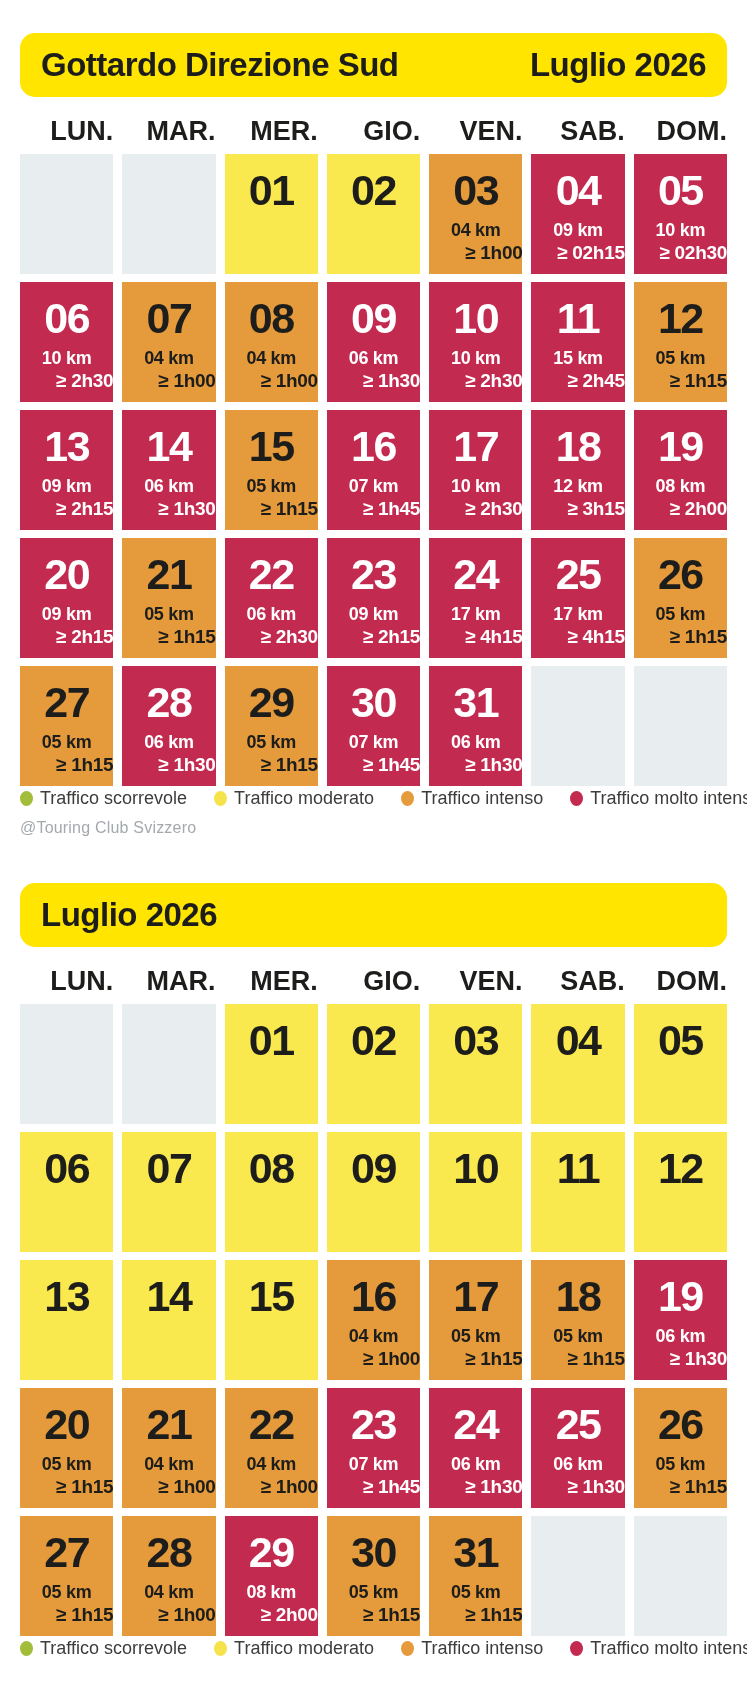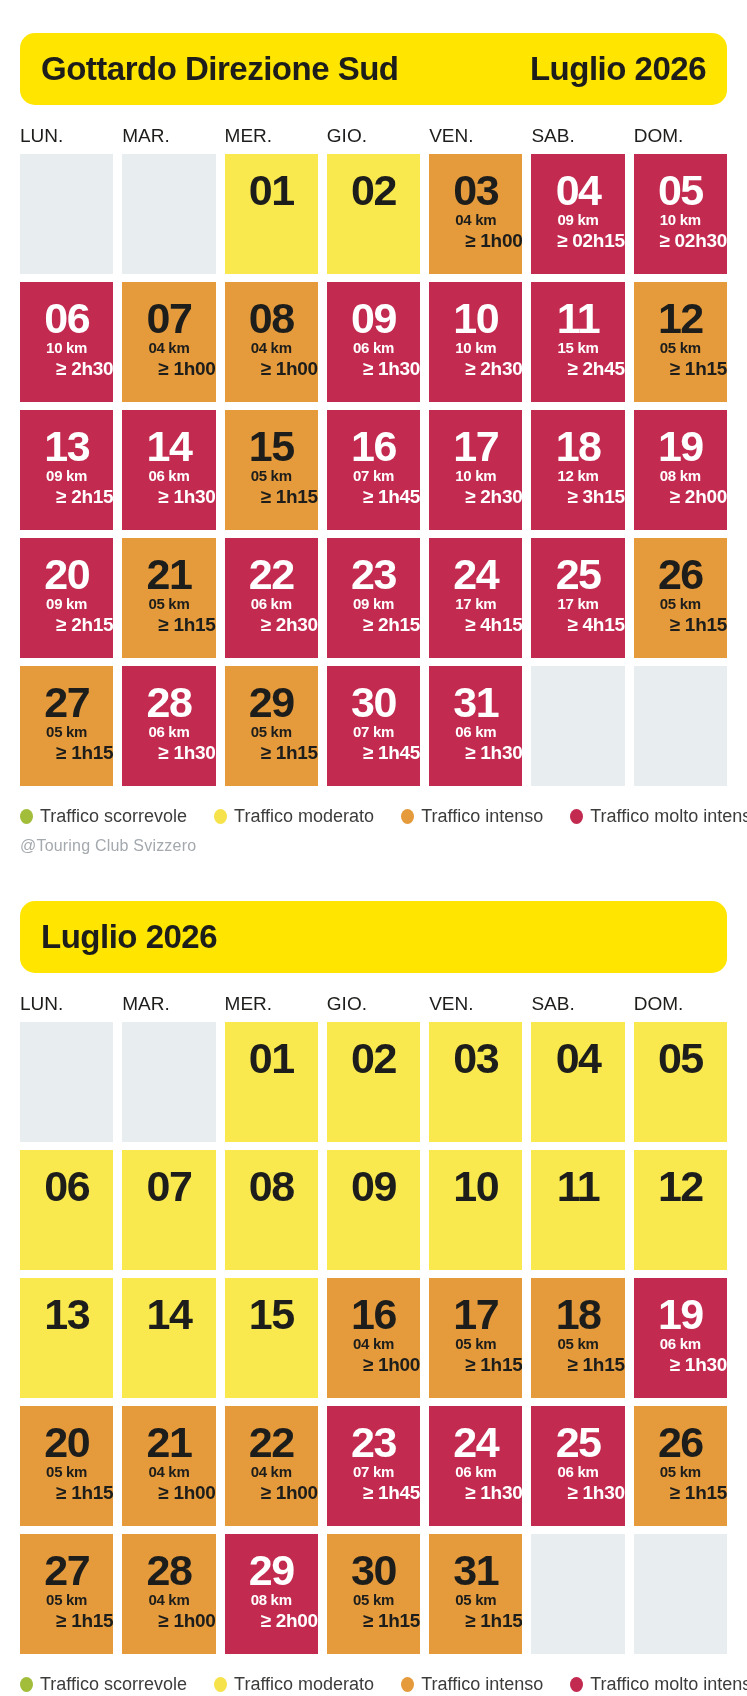--- a/index.html
+++ b/index.html
@@ -8,44 +8,44 @@
     font-family:"Liberation Sans", "DejaVu Sans", sans-serif;
     color:#1d1d1b;
     -webkit-font-smoothing:antialiased;
   }
   .page { padding:33px 20px 12px 20px; box-sizing:border-box; }
   .cal + .cal { margin-top:46px; }
 
   .cal-header {
     background:#ffe500;
     border-radius:15px;
-    height:72px;
+    height:64px;
     display:flex;
     align-items:center;
     justify-content:space-between;
     padding:16px 21px;
     box-sizing:border-box;
   }
   .cal-title, .cal-month {
     font-size:33px;
     font-weight:bold;
     letter-spacing:-0.5px;
     white-space:nowrap;
   }
 
   .weekdays {
     display:grid;
     grid-template-columns:repeat(7, 1fr);
     column-gap:9px;
     margin:21px 0 9px 0;
   }
   .wd {
-    text-align:left;
-    font-size:19px;
-    font-weight:normal;
+    text-align:right;
+    font-size:27px;
+    font-weight:bold;
     line-height:1;
   }
 
   .grid {
     display:grid;
     grid-template-columns:repeat(7, 1fr);
     gap:8px 9px;
   }
   .cell {
     height:120px;
@@ -59,39 +59,40 @@
   .cell.intenso  { background:#e59b3c; color:#1d1d1b; }
   .cell.molto    { background:#c32a50; color:#ffffff; }
 
   .day {
     font-size:43px;
     font-weight:800;
     line-height:1;
     letter-spacing:-1.5px;
   }
   .km {
-    font-size:15px;
+    font-size:18px;
     font-weight:bold;
+    margin-top:9px;
     line-height:1.1;
     letter-spacing:-0.3px;
   }
   .wait {
     font-size:19px;
     font-weight:bold;
     margin-top:2px;
     line-height:1.1;
     letter-spacing:-0.3px;
     text-align:right;
   }
 
   .legend {
     display:flex;
     align-items:center;
     gap:27px;
-    margin-top:20px;
+    margin-top:2px;
   }
   .legend-item { display:flex; align-items:center; gap:7px; }
   .dot {
     width:13px;
     height:15px;
     border-radius:50%;
     display:inline-block;
     flex:0 0 auto;
   }
   .legend-label {

